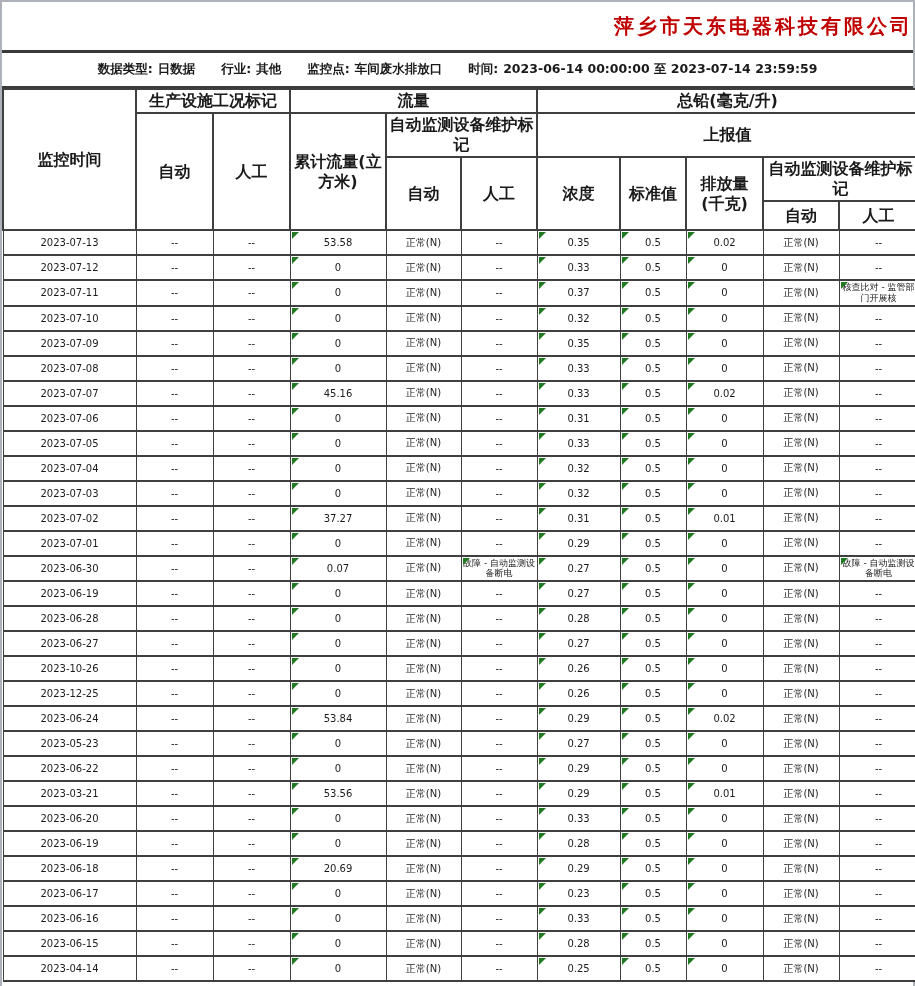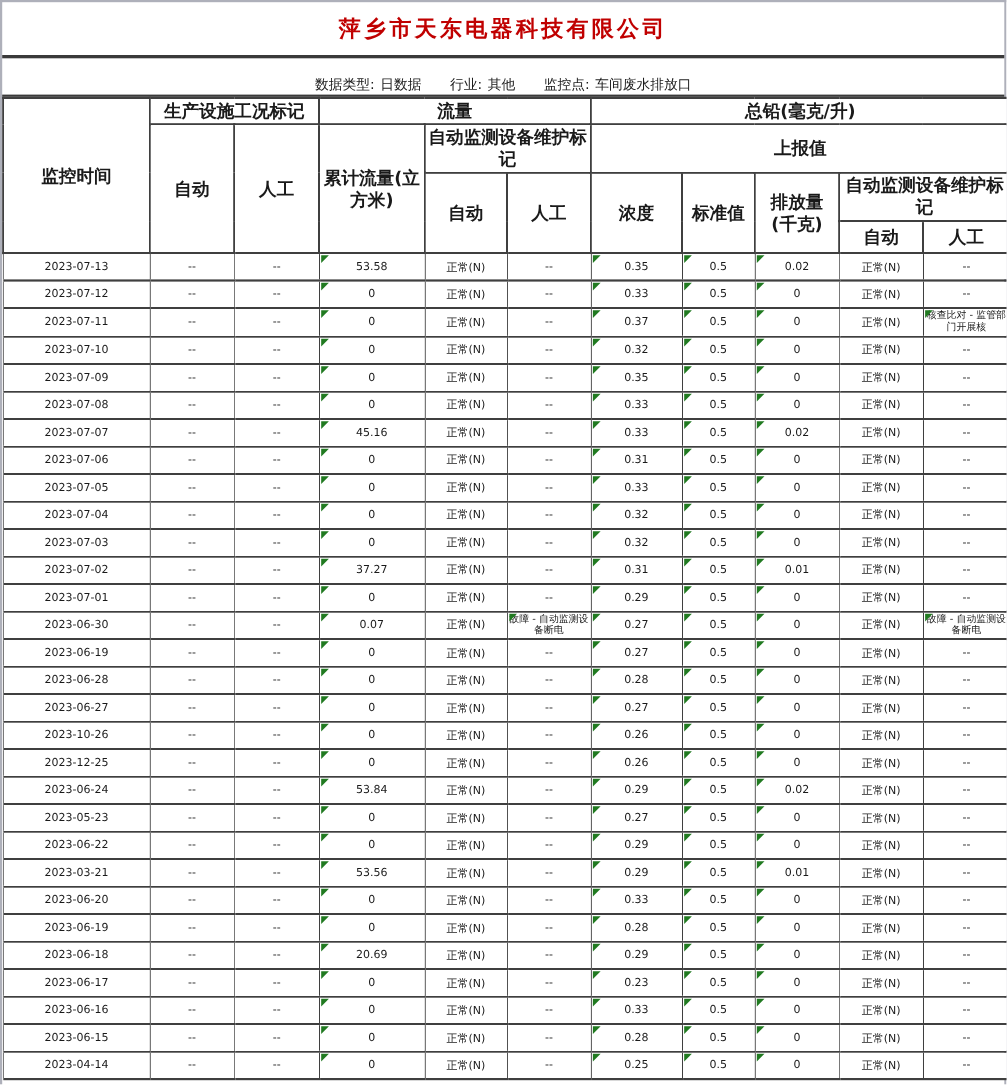--- a/index.html
+++ b/index.html
@@ -12,33 +12,33 @@
   .sheet {
     width: 915px; height: 986px;
     border-top: 2px solid #aeb0ba;
     border-left: 2px solid #aeb0ba;
     border-right: 2px solid #aeb0ba;
     background: #ffffff;
   }
   
   .title-bar {
     height: 51px;
-    display: flex; align-items: center; justify-content: center;
+    display: flex; align-items: center; justify-content: flex-end;
     border-bottom: 3px solid #3a3a3a;
   }
   .title-bar .title {
     font-size: 20px; font-weight: bold; letter-spacing: 3px; color: #c00000;
   }
   
   .meta-bar {
     height: 35px;
-    display: flex; align-items: flex-end; justify-content: center;
+    display: flex; align-items: center; justify-content: center;
     gap: 26px;
     border-bottom: 2px solid #3a3a3a;
-    font-size: 12.5px; font-weight: normal;
+    font-size: 12.5px; font-weight: bold;
     white-space: nowrap;
   }
   .meta-item { display: flex; gap: 5px; }
   
   table {
     width: 915px;
     border-collapse: collapse;
     table-layout: fixed;
   }
   th, td {
@@ -93,20 +93,24 @@
       <span>数据类型:</span>
       <span>日数据</span>
     </div>
     <div class="meta-item">
       <span>行业:</span>
       <span>其他</span>
     </div>
     <div class="meta-item">
       <span>监控点:</span>
       <span>车间废水排放口</span>
+    </div>
+    <div class="meta-item">
+      <span>时间:</span>
+      <span>2023-06-14 00:00:00 至 2023-07-14 23:59:59</span>
     </div>
   </div>
 
   <table>
     <colgroup>
       <col style="width:133px">
         <col style="width:77px">
         <col style="width:77px">
       <col style="width:96px">
         <col style="width:75px">

